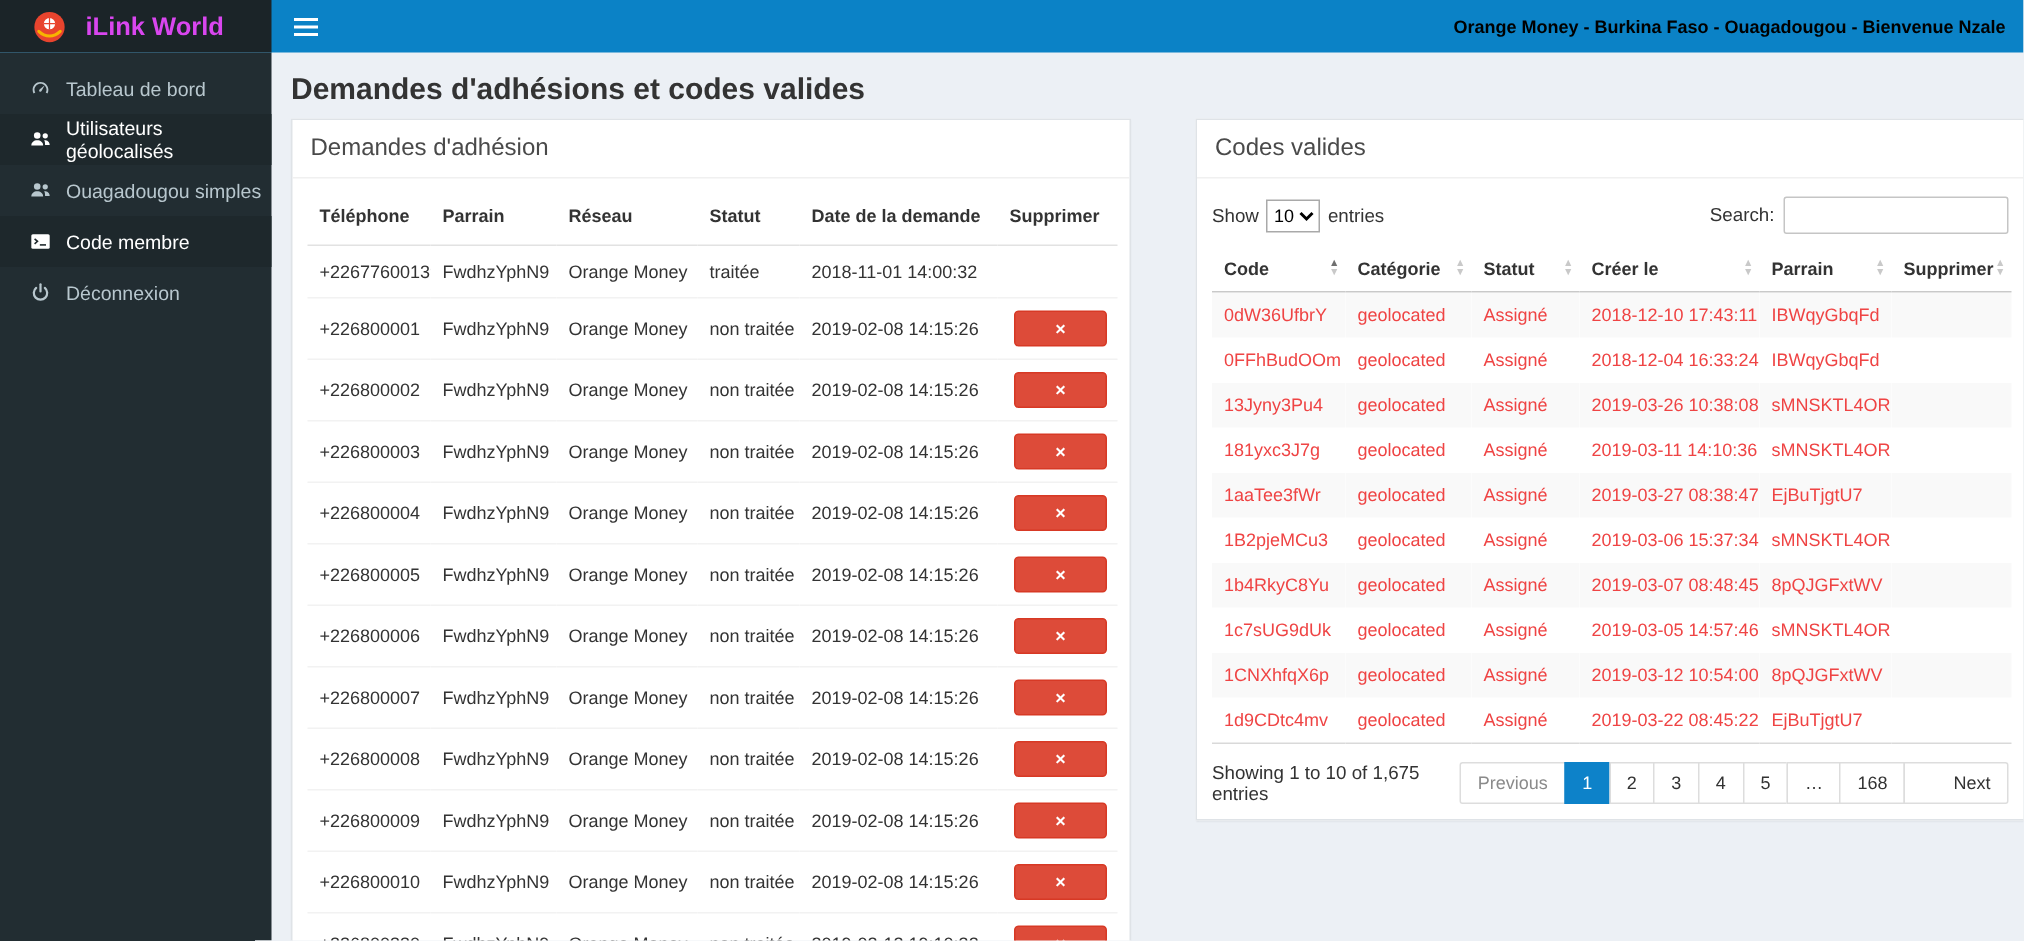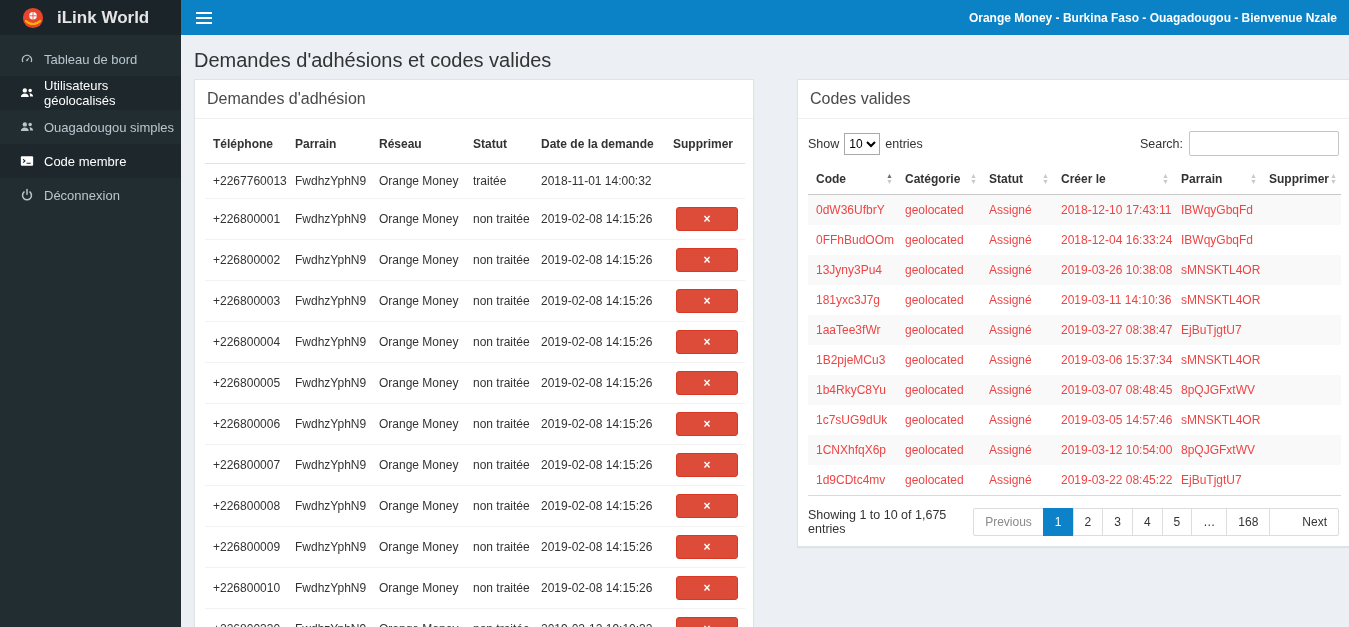--- a/index.html
+++ b/index.html
@@ -4,36 +4,36 @@
 <style>
   * { margin:0; padding:0; box-sizing:border-box; }
   html,body { width:1349px; height:627px; }
   body {
     font-family:"Liberation Sans","DejaVu Sans",sans-serif;
     background:#ecf0f5; overflow:hidden; position:relative; color:#333;
   }
 
   
   .topbar { position:absolute; top:0; left:0; width:1349px; height:35px; background:#0b82c6; z-index:30; display:flex; }
-  .brand { flex:0 0 181px; height:35px; background:#1b2428; color:#e5e5e5; display:flex; align-items:center; gap:13px; padding-left:22px; font-size:17px; font-weight:bold; cursor:pointer; }
+  .brand { flex:0 0 181px; height:35px; background:#1b2428; color:#d946ef; display:flex; align-items:center; gap:13px; padding-left:22px; font-size:17px; font-weight:bold; cursor:pointer; }
   .brand svg { display:block; }
   .topnav { flex:1; display:flex; align-items:center; justify-content:space-between; }
   .hamburger { padding:0 15px; height:35px; display:flex; flex-direction:column; justify-content:center; gap:3px; cursor:pointer; }
   .hamburger i { display:block; width:16px; height:2px; background:#fff; }
-  .userinfo { color:#ffffff; font-weight:bold; font-size:12px; padding-right:12px; }
+  .userinfo { color:#000000; font-weight:bold; font-size:12px; padding-right:12px; }
 
   
   .sidebar { position:absolute; top:35px; left:0; bottom:0; width:181px; background:#222d32; padding-top:7px; z-index:20; }
   .side-item { display:flex; align-items:center; gap:10px; height:34px; padding-left:20px; color:#b8c7ce; font-size:13px; cursor:pointer; }
   .side-item.active { background:#1e282c; color:#fff; }
   .side-item svg { width:14px; height:14px; flex:0 0 14px; display:block; }
 
   
   .main { position:absolute; left:181px; top:35px; width:1168px; height:592px; padding:14px 0 0 13px; overflow:hidden; }
-  .page-title { font-size:20px; font-weight:400; color:#333; }
+  .page-title { font-size:20px; font-weight:700; color:#333; }
 
   .panel { position:absolute; background:#fff; border:1px solid #dfe3e7; box-shadow:0 1px 1px rgba(0,0,0,.06); }
   .panel-title { font-size:16px; color:#4a4a4a; padding:10px 12px; border-bottom:1px solid #f0f0f0; }
   .left-panel  { left:13px;  top:44px; width:560px; height:640px; overflow:hidden; }
   .right-panel { left:616px; top:44px; width:553px; padding-bottom:10px; }
 
   
   .adh-table { table-layout:fixed; width:540px; margin:6px 10px 0 10px; border-collapse:collapse; }
   .adh-table th { text-align:left; font-size:12px; font-weight:bold; color:#333; padding:12px 0 12px 8px; border-bottom:1px solid #e2e2e2; white-space:nowrap; overflow:hidden; }
   .adh-table td { font-size:12px; color:#333; padding:10px 0 10px 8px; border-bottom:1px solid #f2f2f2; white-space:nowrap; overflow:hidden; vertical-align:middle; }

